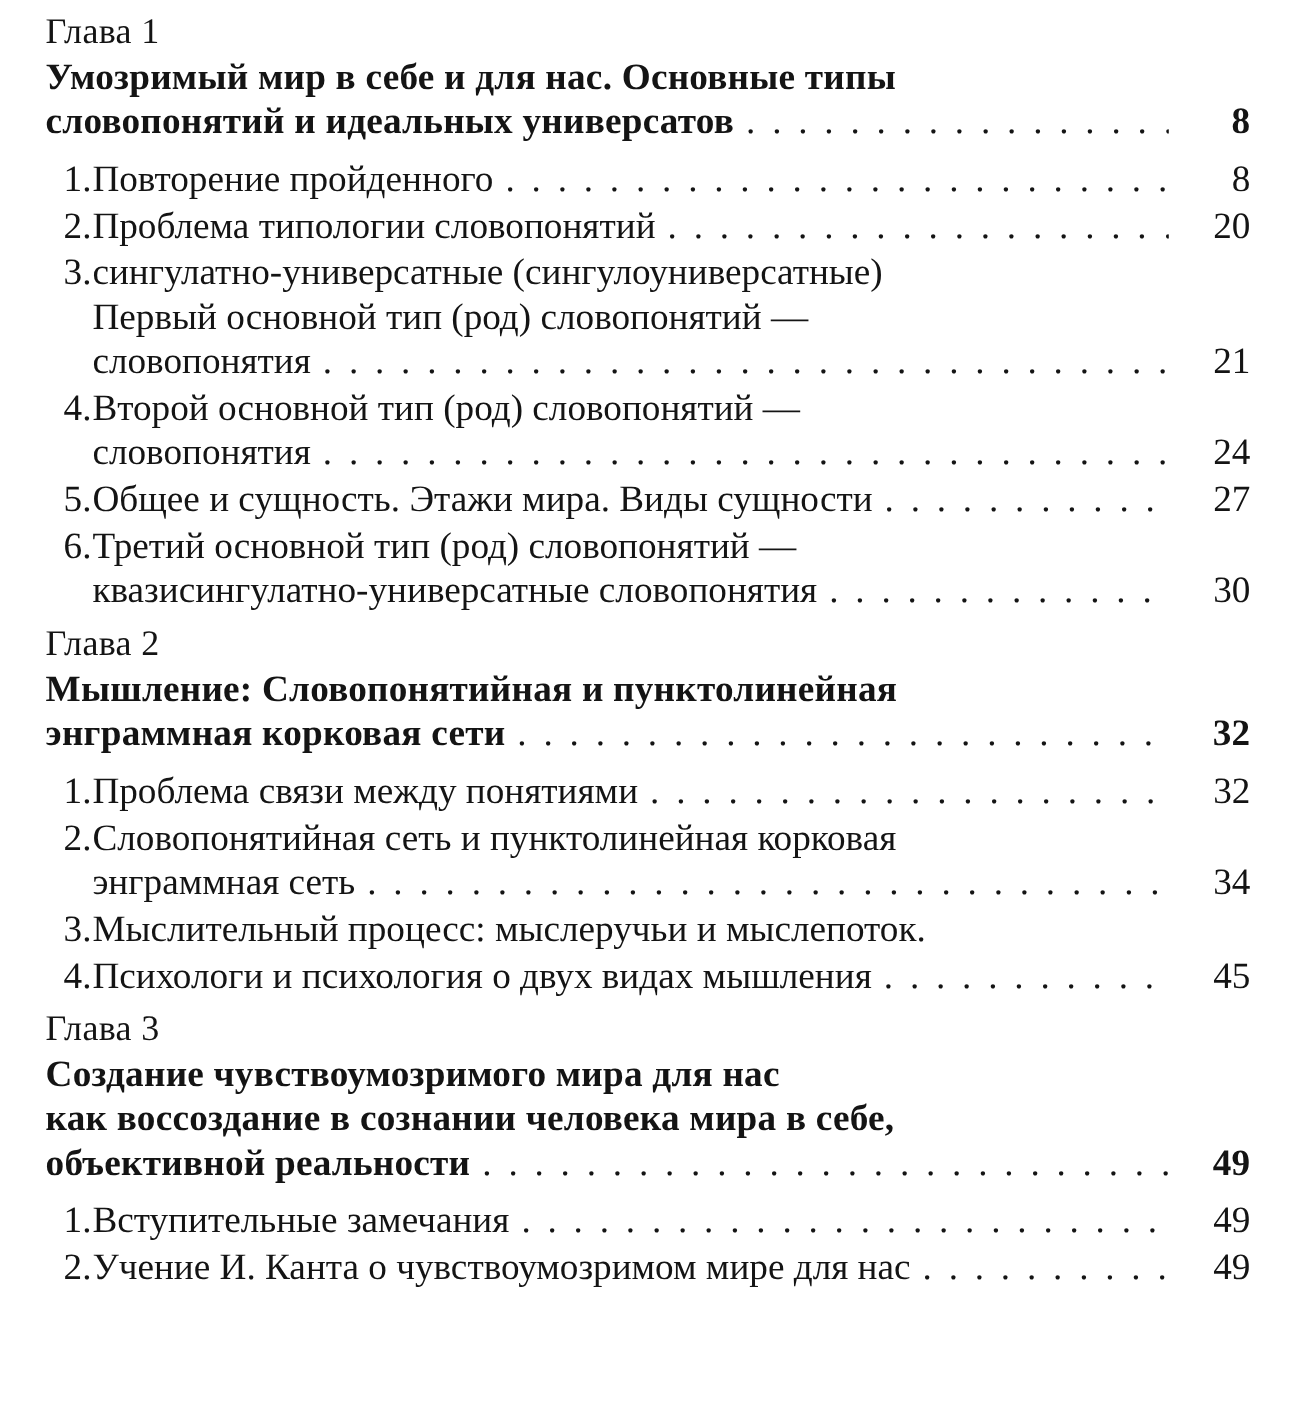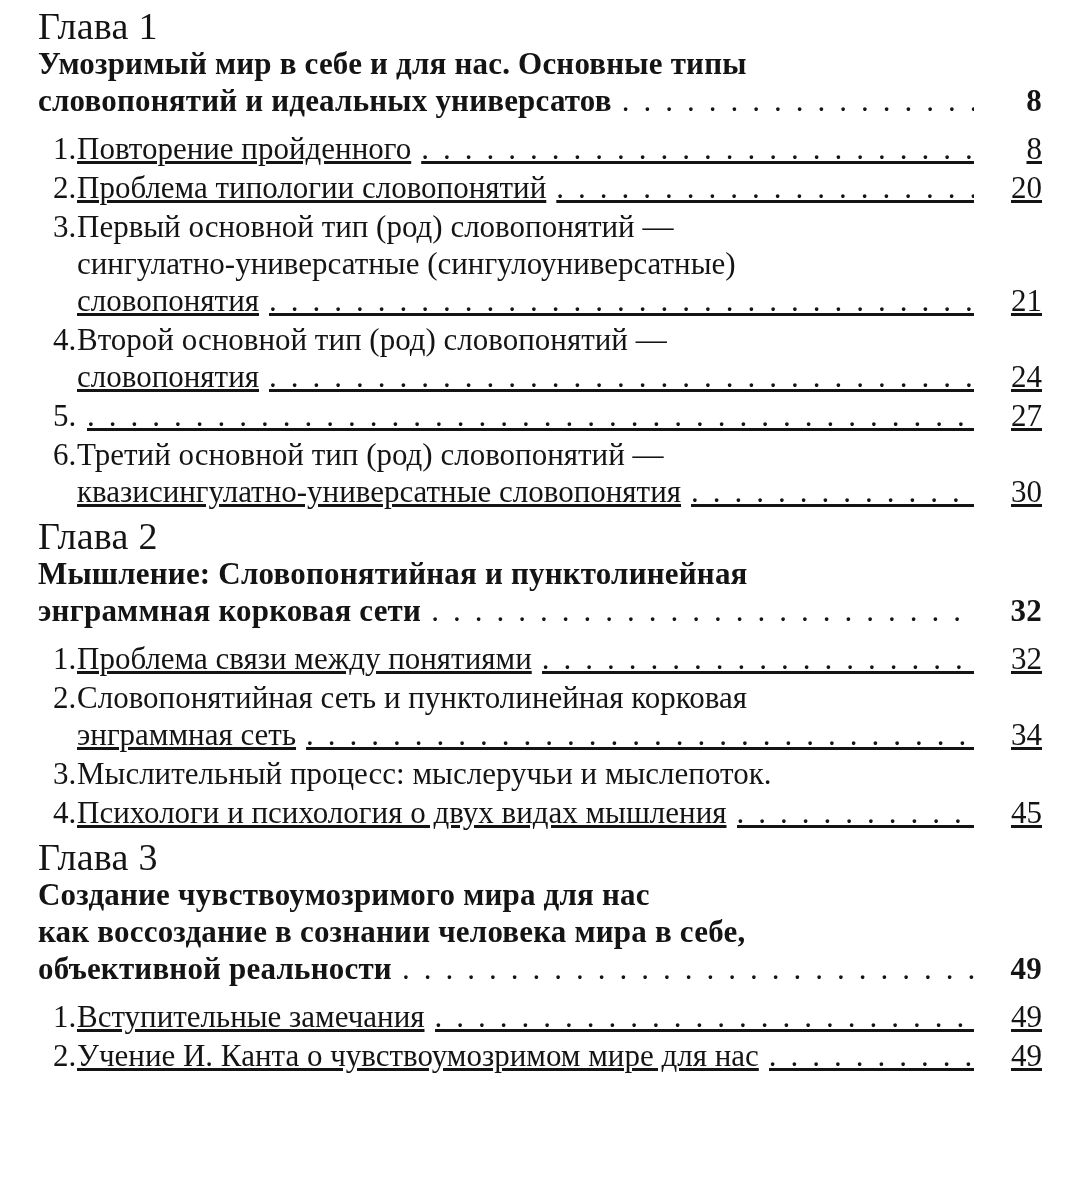--- a/index.html
+++ b/index.html
@@ -17,21 +17,21 @@
   .page {
     box-sizing: border-box;
     width: 1080px;
     height: 1180px;
     padding: 8px 38px 10px 38px;
     background: #ffffff;
   }
   .chapter + .chapter { margin-top: 8px; }
 
   .chapter-label {
-    font-size: 38px;
+    font-size: 30px;
     line-height: 37px;
     letter-spacing: 0.3px;
   }
 
   .title-row {
     display: flex;
     align-items: baseline;
     font-weight: bold;
     font-size: 31px;
     line-height: 37px;
@@ -47,21 +47,21 @@
     margin-bottom: 2px;
   }
   .entry .num {
     flex: none;
     width: 39px;
     padding-left: 15px;
     box-sizing: border-box;
   }
   .entry .content { flex: 1; min-width: 0; }
   .line { line-height: 37px; }
-  .line.last { display: flex; align-items: flex-start; text-decoration: underline; }
+  .line.last { display: flex; align-items: flex-start; }
   .line .text { white-space: nowrap; }
 
   .leader {
     flex: 1;
     min-width: 0;
     overflow: hidden;
     white-space: nowrap;
     margin: 0 14px 0 10px;
     font-weight: normal;
   }
@@ -111,22 +111,22 @@
               <div class="line last">
                 <span class="text">Проблема типологии словопонятий</span>
                 <span class="leader"></span>
                 <span class="page-num">20</span>
               </div>
             </div>
           </div>
           <div class="entry">
             <span class="num">3.</span>
             <div class="content">
+              <div class="line"><span class="text">сингулатно-универсатные (сингулоуниверсатные)</span></div>
               <div class="line"><span class="text">Первый основной тип (род) словопонятий —</span></div>
-              <div class="line"><span class="text">сингулатно-универсатные (сингулоуниверсатные)</span></div>
               <div class="line last">
                 <span class="text">словопонятия</span>
                 <span class="leader"></span>
                 <span class="page-num">21</span>
               </div>
             </div>
           </div>
           <div class="entry">
             <span class="num">4.</span>
             <div class="content">
@@ -135,20 +135,21 @@
                 <span class="text">словопонятия</span>
                 <span class="leader"></span>
                 <span class="page-num">24</span>
               </div>
             </div>
           </div>
           <div class="entry">
             <span class="num">5.</span>
             <div class="content">
               <div class="line last">
+                <span class="text">Общее и сущность. Этажи мира. Виды сущности</span>
                 <span class="leader"></span>
                 <span class="page-num">27</span>
               </div>
             </div>
           </div>
           <div class="entry">
             <span class="num">6.</span>
             <div class="content">
               <div class="line"><span class="text">Третий основной тип (род) словопонятий —</span></div>
               <div class="line last">

